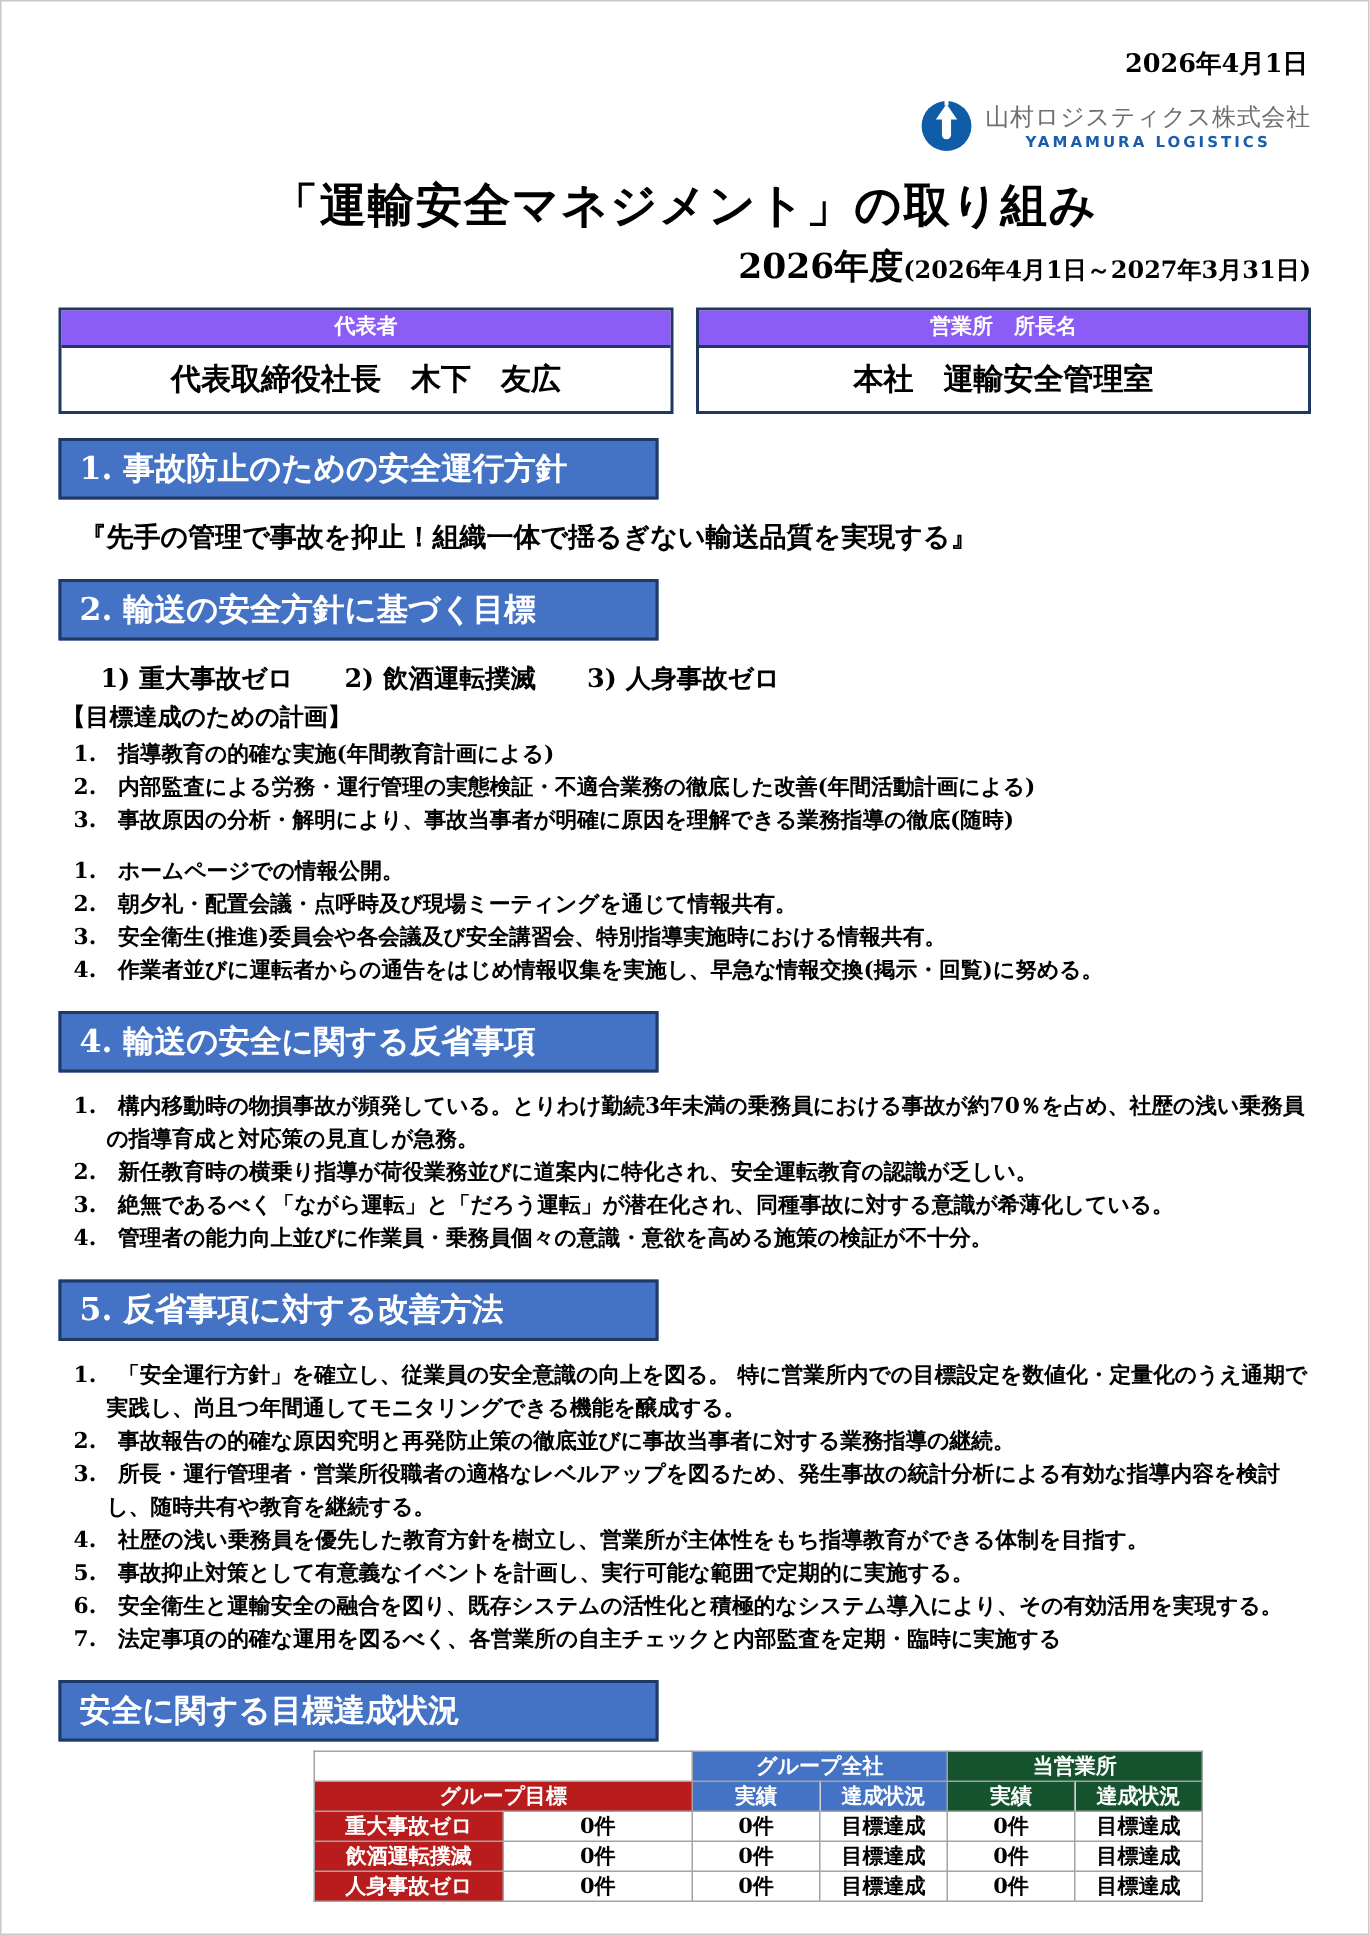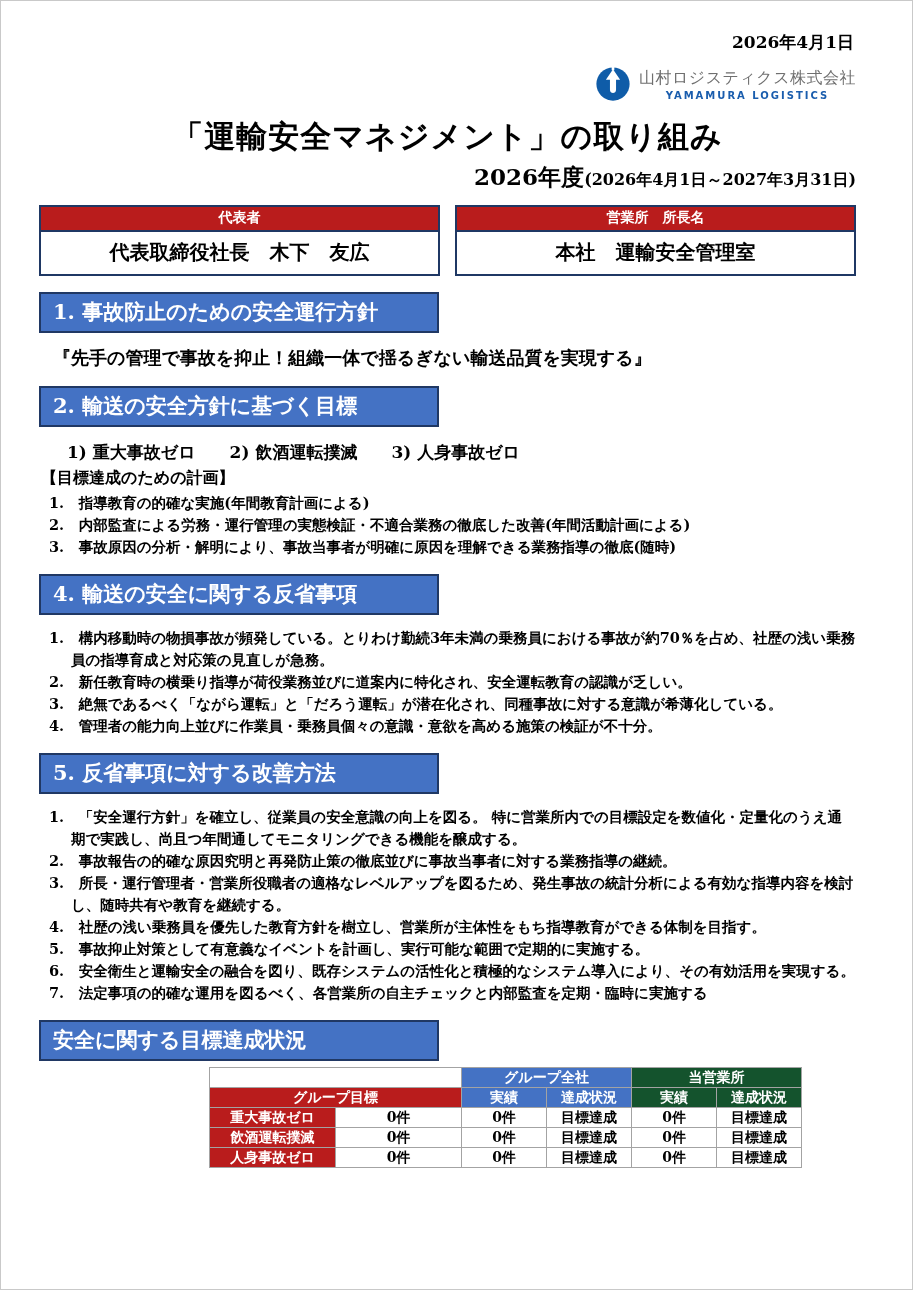--- a/index.html
+++ b/index.html
@@ -1,36 +1,36 @@
 <!DOCTYPE html>
 <html><head>
 <meta charset="utf-8">
 <style>
   * { margin:0; padding:0; box-sizing:border-box; }
   body { background:#e8e8e8; font-family:"DejaVu Serif","Liberation Serif",serif; }
   .page {
     position:relative; width:913px; height:1290px; margin:0 auto;
     background:#ffffff; border:1px solid #c9c9c9; overflow:hidden;
-    padding:30px 56px 0 38px; color:#000;
+    padding:30px 38px 0 38px; color:#000;
   }
   .date-line { text-align:right; font-size:17px; font-weight:bold; padding-right:2px; }
   .logo-row { display:flex; justify-content:flex-end; align-items:center; gap:7px; margin-top:8px; height:44px; }
   .logo-mark { width:38px; height:38px; flex:0 0 auto; }
   .logo-text { text-align:center; font-family:"DejaVu Sans","Liberation Sans",sans-serif; }
   .logo-jp { font-size:16px; color:#6f6f6f; letter-spacing:0.5px; }
   .logo-en { font-size:10px; color:#1a5dad; font-weight:bold; letter-spacing:2px; margin-top:1px; }
   .doc-title { text-align:center; font-size:31px; font-weight:bold; margin-top:10px; letter-spacing:1px; }
   .doc-subtitle { text-align:right; margin-top:4px; }
   .fy { font-size:23px; font-weight:bold; }
   .fp { font-size:16px; font-weight:bold; }
 
   .rep-row { display:flex; gap:15px; margin-top:12px; }
   .rep-box { flex:1; border:2px solid #1f3864; background:#fff; }
   .rep-box .hd {
-    background:#b91c1c; color:#fff; text-align:center; font-weight:bold;
+    background:#8b5cf6; color:#fff; text-align:center; font-weight:bold;
     font-size:14px; padding:2px 0 3px; border-bottom:2px solid #1f3864;
   }
   .rep-box .val { text-align:center; font-size:20px; font-weight:bold; padding:7px 0 8px; }
 
   .sec-bar {
     width:400px; background:#4472c4; border:2px solid #203864; color:#fff;
     font-weight:bold; font-size:21px; padding:4px 12px 5px; margin-top:16px;
   }
   .quote { font-size:18px; font-weight:bold; margin:13px 0 0 14px; }
   .goals-line { font-size:17px; font-weight:bold; margin:14px 0 0 28px; }
@@ -94,20 +94,26 @@
 
   <div class="sec-bar">2. 輸送の安全方針に基づく目標</div>
   <div class="goals-line">1) 重大事故ゼロ　　2) 飲酒運転撲滅　　3) 人身事故ゼロ</div>
   <div class="plan-head">【目標達成のための計画】</div>
   <div class="list">
     <div class="li">1.　指導教育の的確な実施(年間教育計画による)</div>
     <div class="li">2.　内部監査による労務・運行管理の実態検証・不適合業務の徹底した改善(年間活動計画による)</div>
     <div class="li">3.　事故原因の分析・解明により、事故当事者が明確に原因を理解できる業務指導の徹底(随時)</div>
   </div>
 
+  <div class="list mt">
+    <div class="li">1.　ホームページでの情報公開。</div>
+    <div class="li">2.　朝夕礼・配置会議・点呼時及び現場ミーティングを通じて情報共有。</div>
+    <div class="li">3.　安全衛生(推進)委員会や各会議及び安全講習会、特別指導実施時における情報共有。</div>
+    <div class="li">4.　作業者並びに運転者からの通告をはじめ情報収集を実施し、早急な情報交換(掲示・回覧)に努める。</div>
+  </div>
 
   <div class="sec-bar">4. 輸送の安全に関する反省事項</div>
   <div class="list mt">
     <div class="li">1.　構内移動時の物損事故が頻発している。とりわけ勤続3年未満の乗務員における事故が約70％を占め、社歴の浅い乗務員の指導育成と対応策の見直しが急務。</div>
     <div class="li">2.　新任教育時の横乗り指導が荷役業務並びに道案内に特化され、安全運転教育の認識が乏しい。</div>
     <div class="li">3.　絶無であるべく「ながら運転」と「だろう運転」が潜在化され、同種事故に対する意識が希薄化している。</div>
     <div class="li">4.　管理者の能力向上並びに作業員・乗務員個々の意識・意欲を高める施策の検証が不十分。</div>
   </div>
 
   <div class="sec-bar">5. 反省事項に対する改善方法</div>

